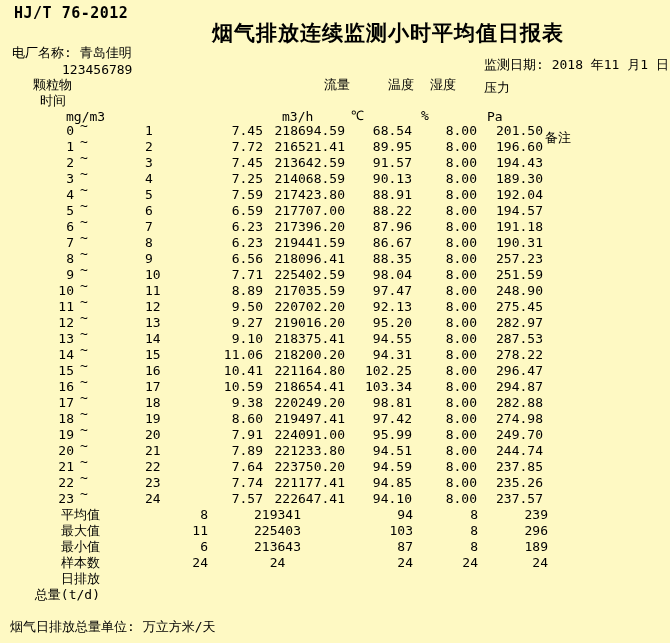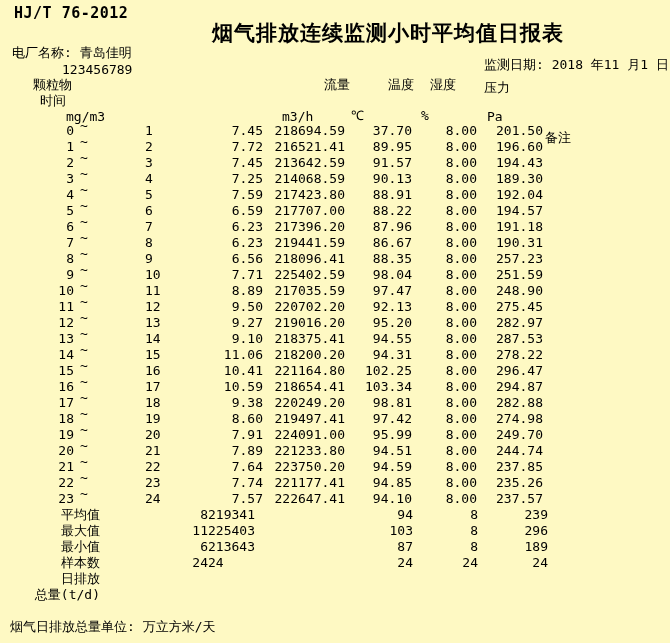--- a/index.html
+++ b/index.html
@@ -43,21 +43,21 @@
   .c-he    { margin-left:0; }
   .c-he    {  }
   .c-dust  { width:58px;  text-align:right; }
   .c-flow  { width:82px;  text-align:right; }
   .c-temp  { width:67px;  text-align:right; }
   .c-hum   { width:65px;  text-align:right; }
   .c-press { width:66px;  text-align:right; }
 
   .s-label { width:100px; padding-left:8px; text-align:right; }
   .s-dust  { width:108px; text-align:right; }
-  .s-flow  { width:139px; text-align:left; }
+  .s-flow  { width:139px; text-align:center; }
   .s-temp  { width:66px;  text-align:right; }
   .s-hum   { width:65px;  text-align:right; }
   .s-press { width:70px;  text-align:right; }
 
   .footer-note { left:10px; top:618px; }
 </style>
 </head>
 <body>
 
 <div class="page">
@@ -91,21 +91,21 @@
   <div class="abs u-hum">%</div>
   <div class="abs u-press">Pa</div>
 
   <div class="rows" id="hourly-rows">
       <div class="hrow">
         <span class="c-hs">0</span>
         <span class="c-tl">~</span>
         <span class="c-he">1</span>
         <span class="c-dust">7.45</span>
         <span class="c-flow">218694.59</span>
-        <span class="c-temp">37.70</span>
+        <span class="c-temp">68.54</span>
         <span class="c-hum">8.00</span>
         <span class="c-press">201.50</span>
       </div>
       <div class="hrow">
         <span class="c-hs">1</span>
         <span class="c-tl">~</span>
         <span class="c-he">2</span>
         <span class="c-dust">7.72</span>
         <span class="c-flow">216521.41</span>
         <span class="c-temp">89.95</span>

